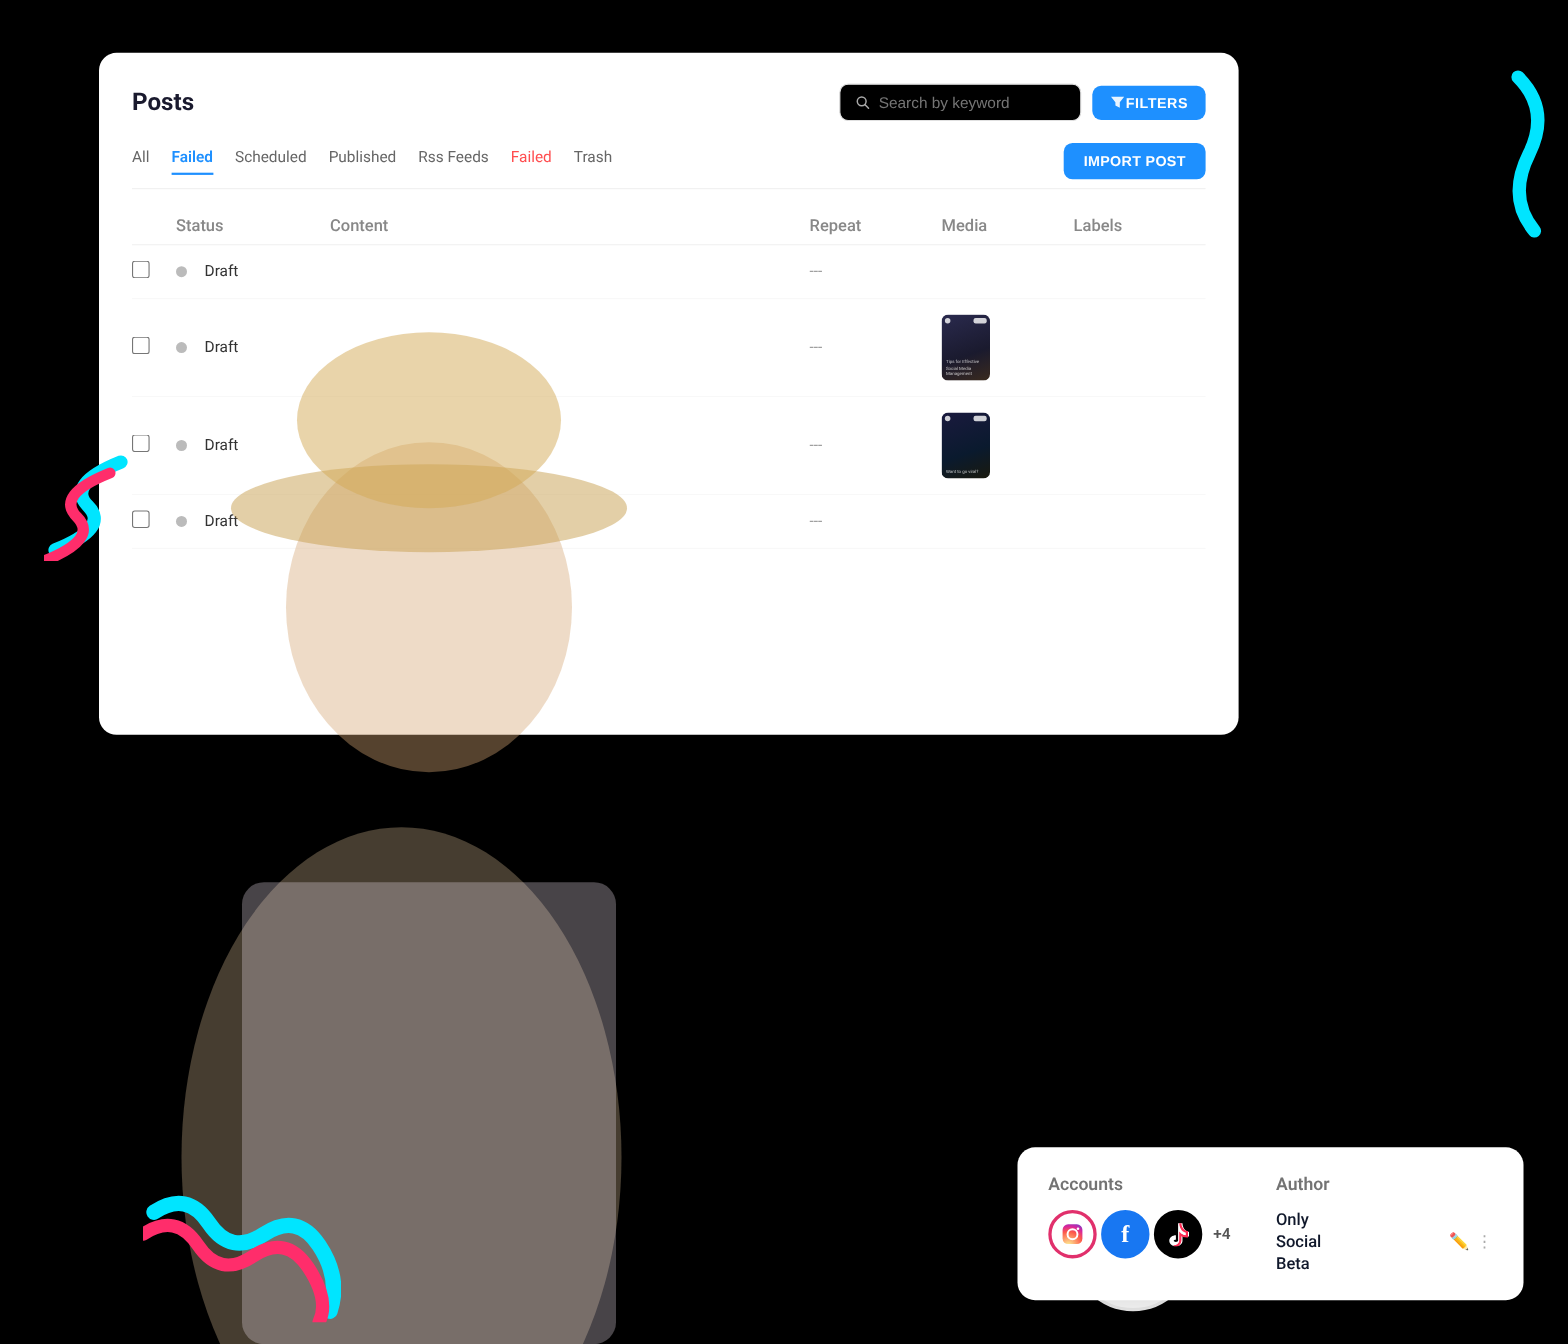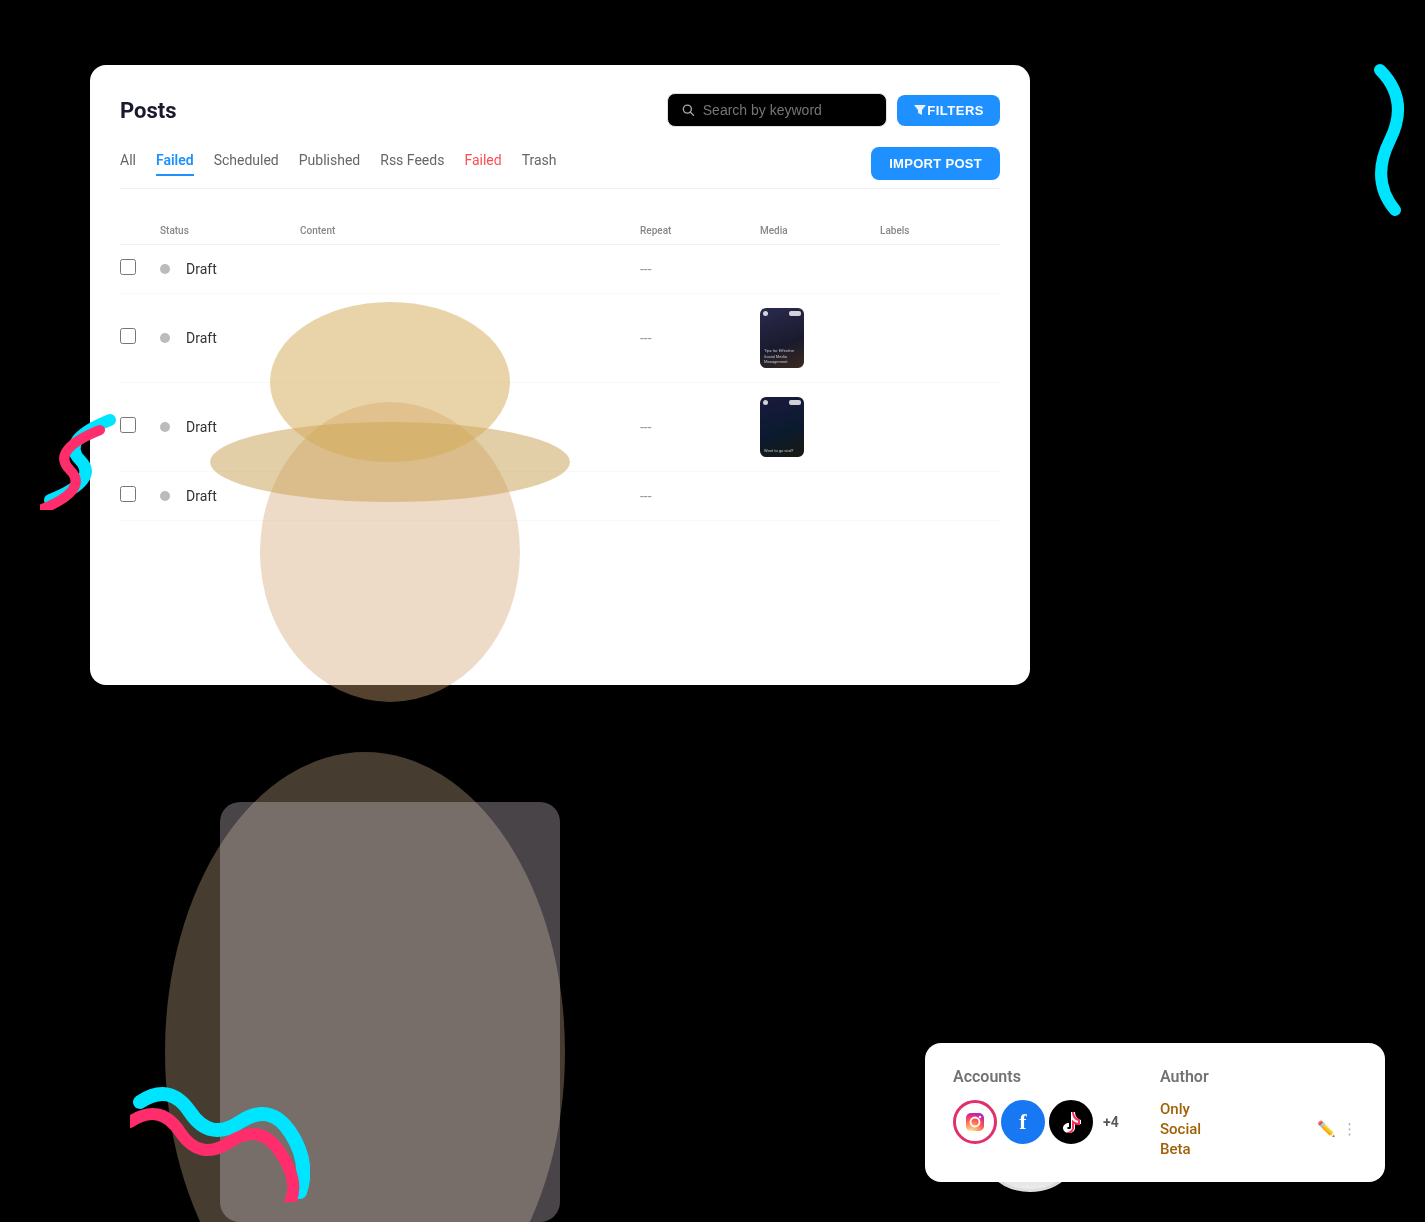--- a/index.html
+++ b/index.html
@@ -8,23 +8,23 @@
       width: 1425px;
       height: 1222px;
       overflow: hidden;
       font-family: -apple-system, BlinkMacSystemFont, 'Segoe UI', Roboto, sans-serif;
       position: relative;
     }
 
     
     .main-panel {
       position: absolute;
-      top: 65px;
+      top: 48px;
       left: 90px;
-      width: 940px;
+      width: 1036px;
       height: 620px;
       background: #fff;
       border-radius: 16px;
       box-shadow: 0 8px 40px rgba(0,0,0,0.18);
       padding: 28px 30px 20px 30px;
       overflow: hidden;
     }
 
     .panel-header {
       display: flex;
@@ -77,21 +77,21 @@
       font-weight: 600;
       cursor: pointer;
       letter-spacing: 0.5px;
     }
 
     
     .tabs-row {
       display: flex;
       align-items: center;
       justify-content: space-between;
-      margin-bottom: 28px;
+      margin-bottom: 16px;
       border-bottom: 1px solid #f0f0f0;
       padding-bottom: 8px;
     }
 
     .tabs {
       display: flex;
       gap: 20px;
       align-items: center;
     }
 
@@ -123,21 +123,21 @@
       letter-spacing: 0.3px;
     }
 
     
     .table-header {
       display: grid;
       grid-template-columns: 40px 140px 1fr 120px 120px 120px;
       padding: 8px 0;
       border-bottom: 1px solid #f0f0f0;
       color: #888;
-      font-size: 10px;
+      font-size: 15px;
       font-weight: 500;
       margin-top: 12px;
     }
 
     .table-row {
       display: grid;
       grid-template-columns: 40px 140px 1fr 120px 120px 120px;
       padding: 14px 0;
       border-bottom: 1px solid #f8f8f8;
       align-items: center;
@@ -296,21 +296,21 @@
 
     .author-line {
       display: flex;
       align-items: center;
       gap: 10px;
     }
 
     .author-name {
       font-size: 15px;
       font-weight: 500;
-      color: #a16207;
+      color: #0f172a;
     }
 
     .author-actions {
       display: flex;
       gap: 6px;
       align-items: center;
       margin-left: auto;
     }
 
     .action-icon {

